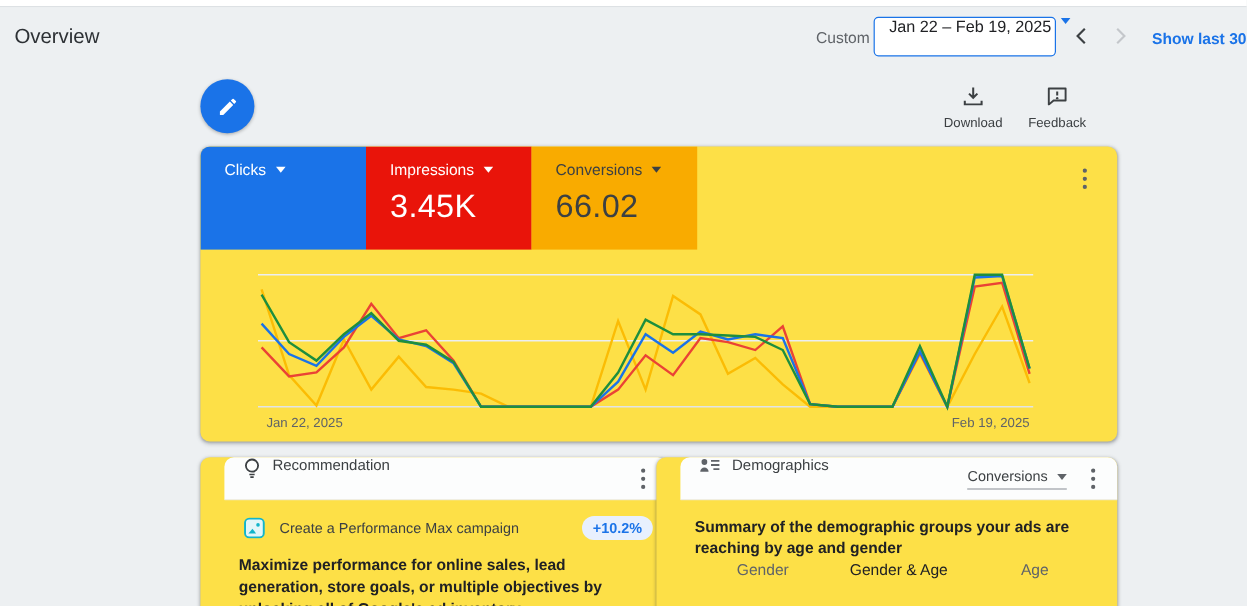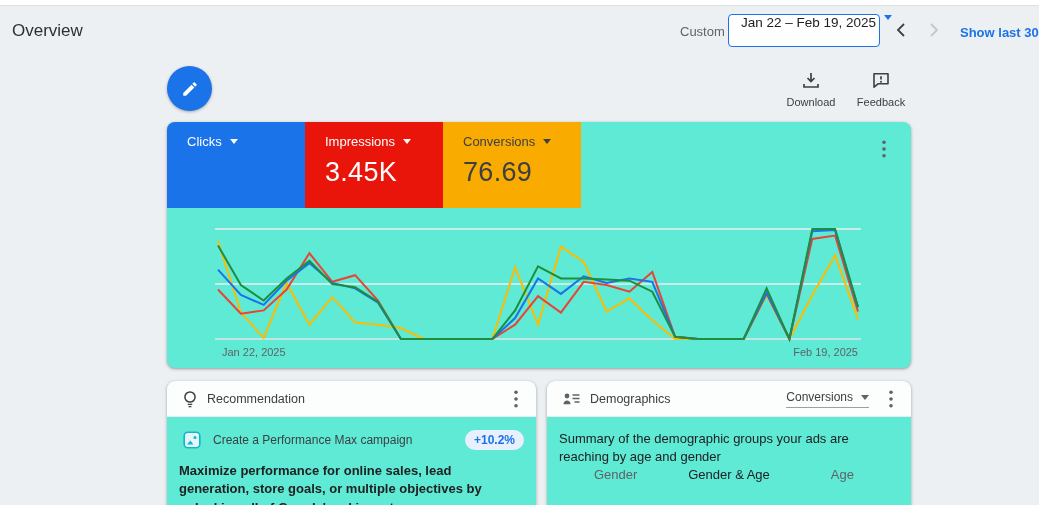--- a/index.html
+++ b/index.html
@@ -17,40 +17,40 @@
   .chev{position:absolute;top:18px;width:24px;height:24px;display:flex;align-items:center;justify-content:center;cursor:pointer;}
   .chev svg{display:block;}
   .show-last{position:absolute;left:300px;top:25px;font-size:13px;font-weight:700;color:#1a73e8;white-space:nowrap;cursor:pointer;}
   
   .fab{position:absolute;left:167px;top:66px;width:45px;height:45px;border-radius:50%;background:#1a73e8;
     display:flex;align-items:center;justify-content:center;box-shadow:0 1px 3px rgba(0,0,0,.3);cursor:pointer;}
   .action{position:absolute;top:72px;width:64px;text-align:center;cursor:pointer;}
   .action .lbl{font-size:11px;color:#3c4043;margin-top:4px;}
   .action svg{display:inline-block;}
   
-  .card{position:absolute;background:#5eead4;border-radius:8px;box-shadow:0 1px 2px rgba(60,64,67,.3),0 1px 3px 1px rgba(60,64,67,.15);}
+  .card{position:absolute;background:#fde047;border-radius:8px;box-shadow:0 1px 2px rgba(60,64,67,.3),0 1px 3px 1px rgba(60,64,67,.15);padding-left:20px;}
   .main-card{left:167px;top:122px;width:744px;height:246px;overflow:hidden;}
   .score-row{position:absolute;left:0;top:0;height:86px;width:744px;display:flex;}
   .score{width:138px;height:86px;padding:12px 0 0 20px;box-sizing:border-box;cursor:pointer;}
   .score .slabel{font-size:13px;display:flex;align-items:center;}
   .score .sval{font-size:27px;margin-top:8px;letter-spacing:.3px;}
   .kebab{position:absolute;width:20px;height:22px;display:flex;align-items:center;justify-content:center;cursor:pointer;}
   .main-kebab{right:17px;top:16px;}
   .trend{position:absolute;left:0;top:88px;}
   
   .rec-card{left:167px;top:381px;width:369px;height:140px;}
   .demo-card{left:547px;top:381px;width:364px;height:140px;}
-  .card-head{position:relative;height:36px;border-bottom:1px solid #e8eaed;display:flex;align-items:center;padding:0 16px;box-sizing:border-box;background:#fcfdfd;border-radius:8px 8px 0 0;}
+  .card-head{position:relative;height:36px;border-bottom:1px solid #e8eaed;display:flex;padding:0 16px;box-sizing:border-box;background:#fcfdfd;border-radius:8px 8px 0 0;}
   .card-head .htitle{font-size:12.5px;color:#3c4043;margin-left:10px;}
   .head-kebab{position:absolute;right:10px;top:7px;}
   .rec-item{display:flex;align-items:center;padding:13px 12px 0 16px;}
   .rec-item .ititle{font-size:12px;color:#3c4043;margin-left:12px;flex:1;}
   .badge{font-size:12px;font-weight:700;color:#1a73e8;background:#e8f0fe;border-radius:11px;padding:3px 9px;white-space:nowrap;}
   .rec-body{padding:12px 16px 0 12px;font-size:13px;font-weight:700;color:#202124;line-height:1.42;}
-  .demo-summary{padding:13px 16px 0 12px;font-size:13px;font-weight:400;color:#202124;line-height:1.42;}
+  .demo-summary{padding:13px 16px 0 12px;font-size:13px;font-weight:700;color:#202124;line-height:1.42;}
   .demo-tabs{display:flex;padding:0 12px;}
   .demo-tab{flex:1;text-align:center;font-size:13px;color:#5f6368;cursor:pointer;}
   .demo-tab.active{color:#202124;font-weight:400;}
   .metric-select{position:absolute;right:42px;top:9px;display:flex;align-items:center;font-size:12px;color:#3c4043;
     border-bottom:1px solid #9aa0a6;padding-bottom:3px;cursor:pointer;}
 </style>
 </head>
 <body>
 
 <div class="stage">
@@ -111,21 +111,21 @@
             <span>Impressions</span>
             <span class="caret"></span>
           </div>
         <div class="sval">3.45K</div>
       </div>
       <div class="score" style="background: rgb(249, 171, 0); color: rgb(60, 64, 67);">
         <div class="slabel">
             <span>Conversions</span>
             <span class="caret"></span>
           </div>
-        <div class="sval">76.69</div>
+        <div class="sval">66.02</div>
       </div>
     </div>
     <div class="kebab main-kebab">
       <svg width="4" height="18" viewBox="0 0 4 18">
         <circle cx="2" cy="2.2" r="1.8" fill="#5f6368"></circle>
           <circle cx="2" cy="9" r="1.8" fill="#5f6368"></circle>
           <circle cx="2" cy="15.8" r="1.8" fill="#5f6368"></circle>
       </svg>
     </div>
     <svg id="trend-svg" class="trend" width="744" height="158" viewBox="0 0 744 158">

